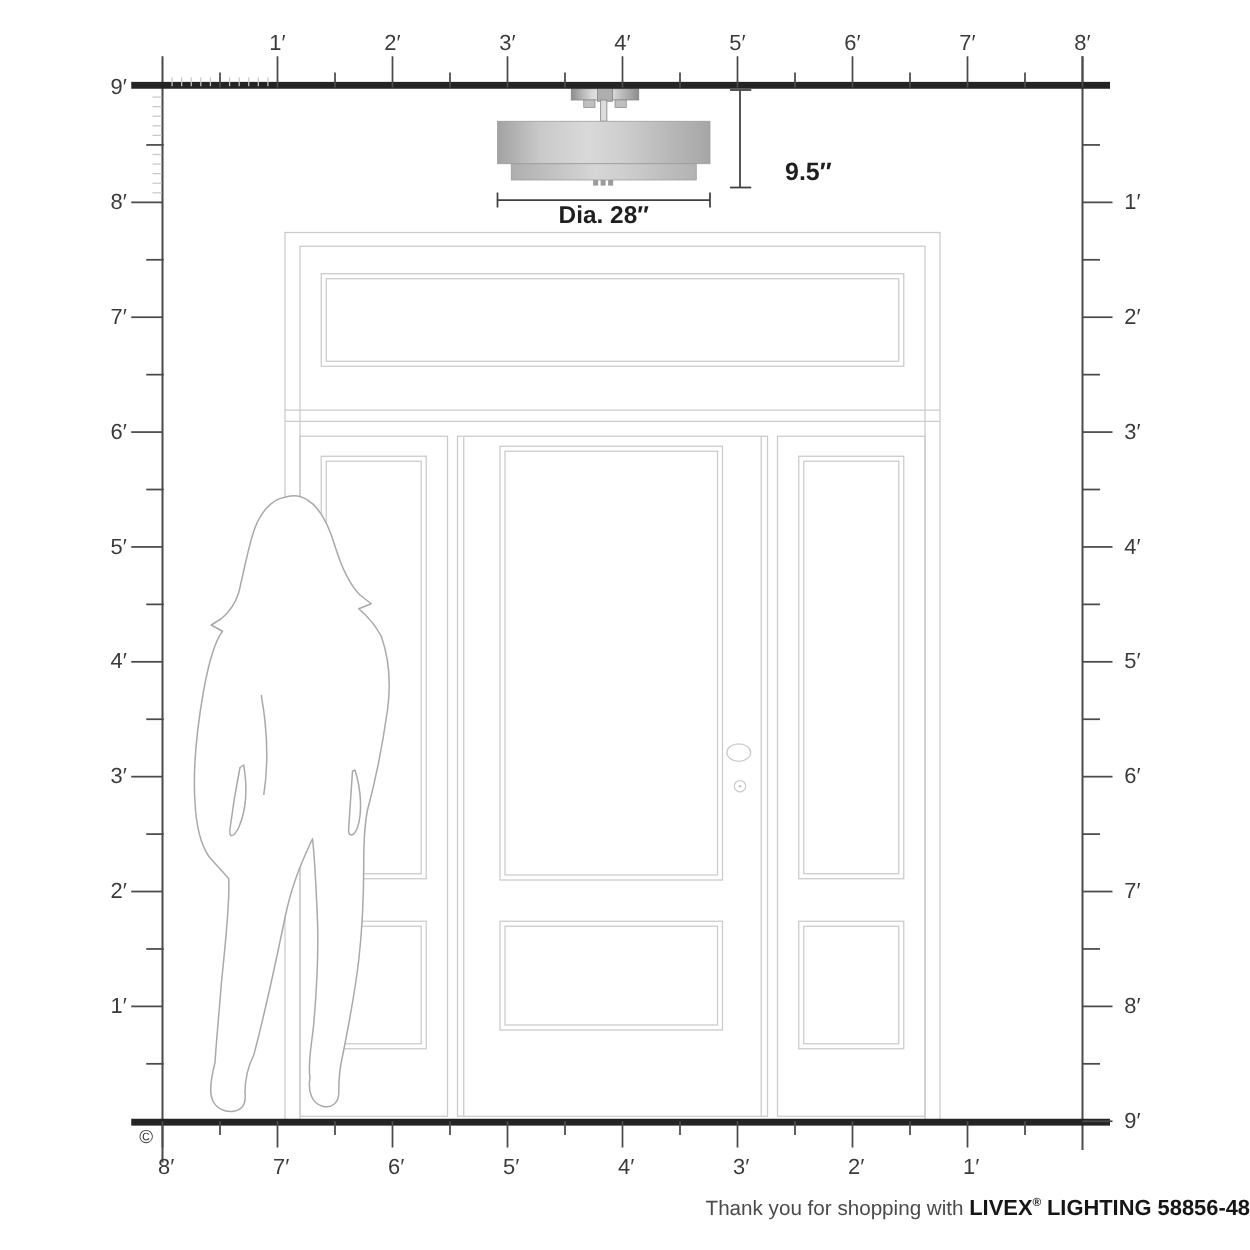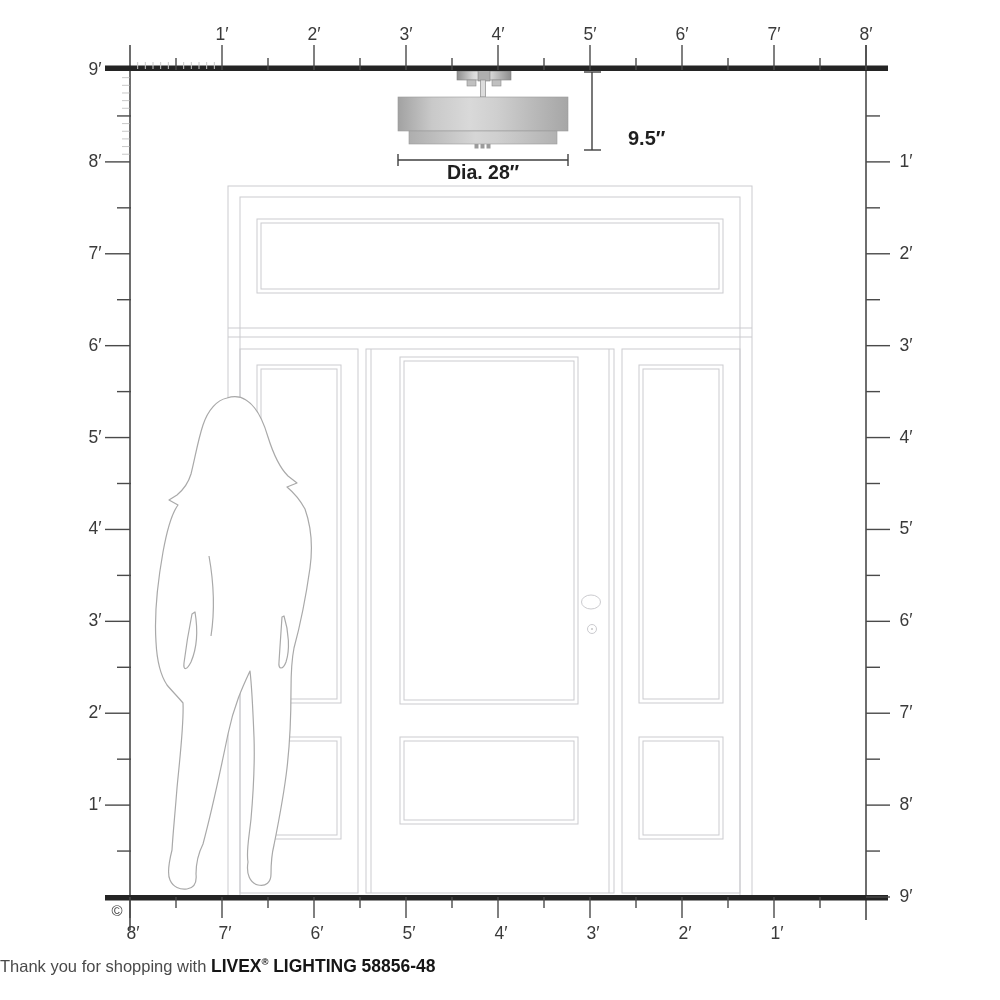--- a/index.html
+++ b/index.html
@@ -5,21 +5,21 @@
   html,body{margin:0;padding:0;background:#fff;}
   .stage{position:relative;width:1000px;height:1000px;background:#fff;overflow:hidden;
          font-family:"Liberation Sans", sans-serif;}
   svg{position:absolute;left:0;top:0;}
   .lbl{position:absolute;transform:translate(-50%,-50%);font-size:17.5px;color:#3a3a3a;
        white-space:nowrap;line-height:1;}
   .dimlbl{position:absolute;color:#1f1f1f;font-weight:600;white-space:nowrap;line-height:1;}
   #height-label{font-size:20px;transform:translate(0,-50%);}
   #dia-label{font-size:19.5px;transform:translate(-50%,-50%);}
   .copyright{position:absolute;transform:translate(-50%,-50%);font-size:15px;color:#3c3c3c;}
-  .caption{position:absolute;left:0;top:956px;width:100%;text-align:left;color:#4a4a4a;
+  .caption{position:absolute;left:0;top:956px;width:100%;text-align:right;color:#4a4a4a;
            font-size:16.5px;line-height:1.2;}
   .caption .brand,.caption .bold{font-weight:bold;color:#161616;font-size:17.5px;}
   .caption sup{font-size:9.5px;font-weight:bold;color:#161616;vertical-align:super;line-height:0;}
   .tick{stroke:#4a4a4a;stroke-width:1.4;}
   .inch{stroke:#c8c8c8;stroke-width:1;}
   .door{stroke:#cbcbcf;stroke-width:1;fill:none;}
   .dim{stroke:#3f3f3f;stroke-width:1.4;}
 </style>
 </head>
 <body>

